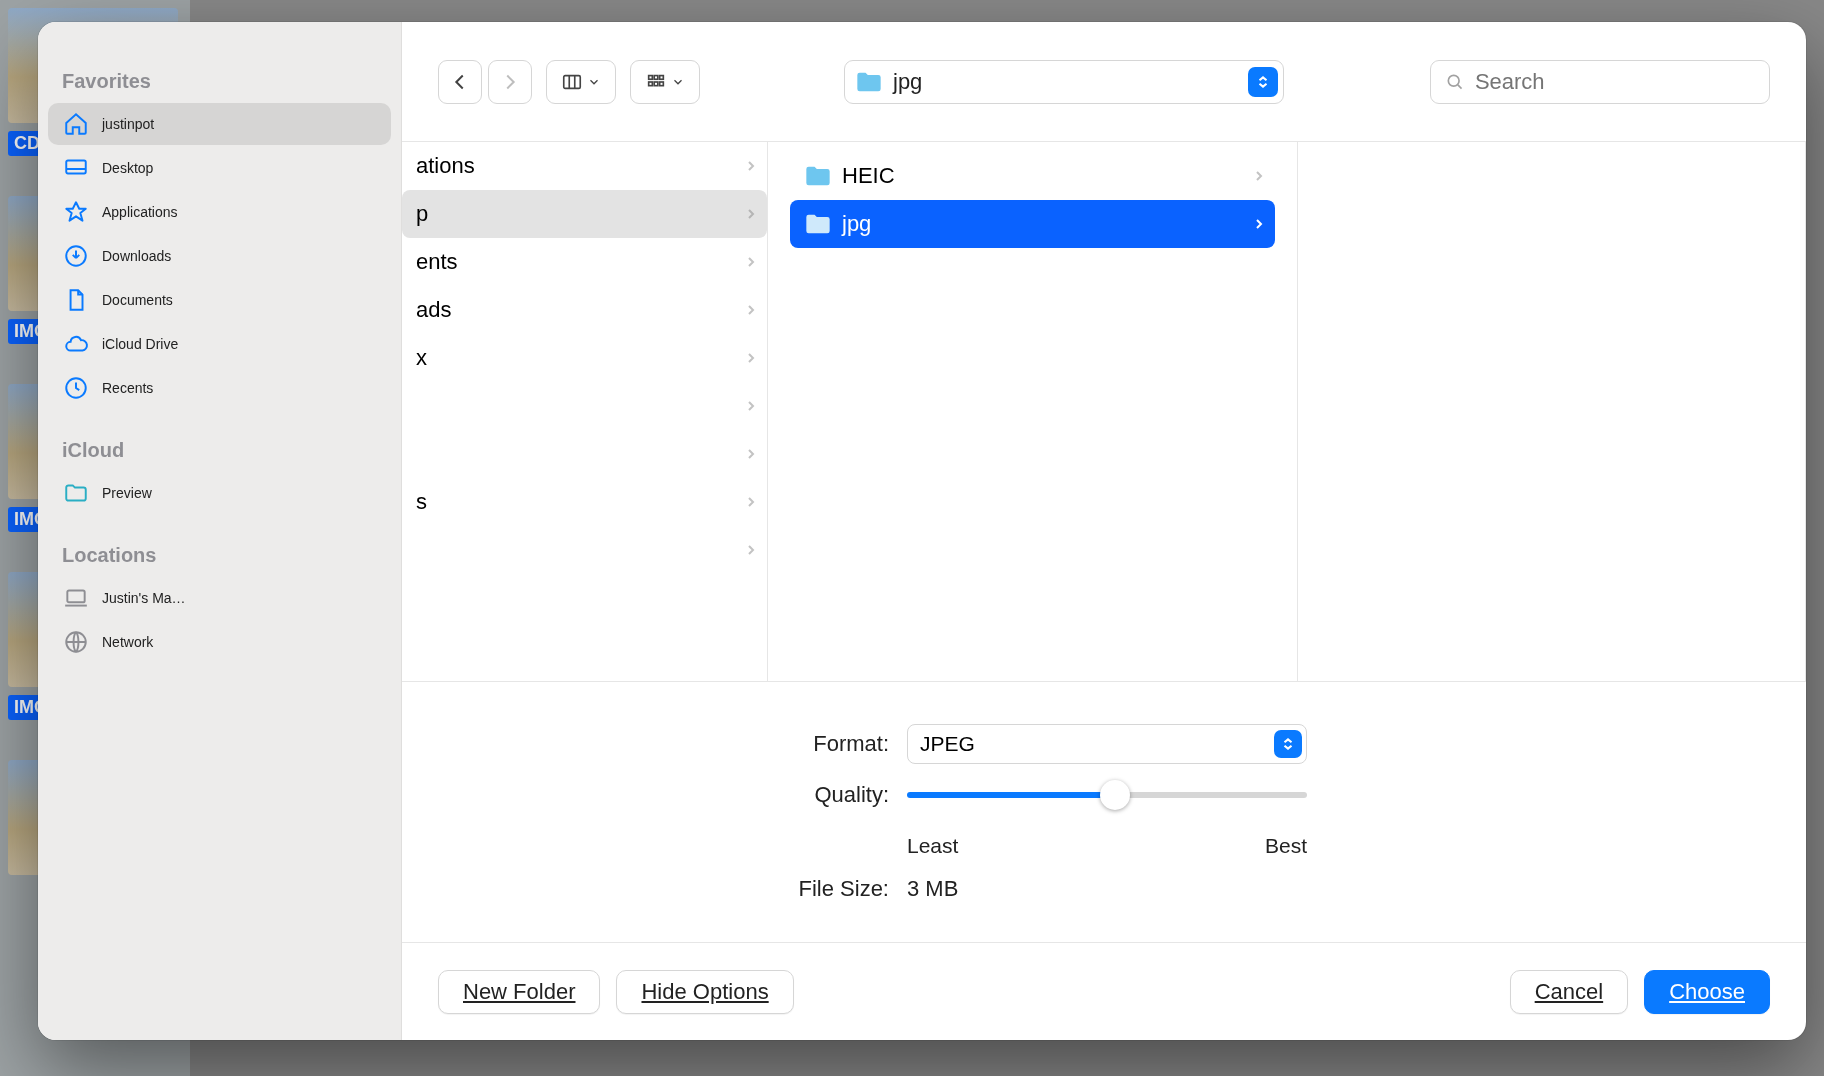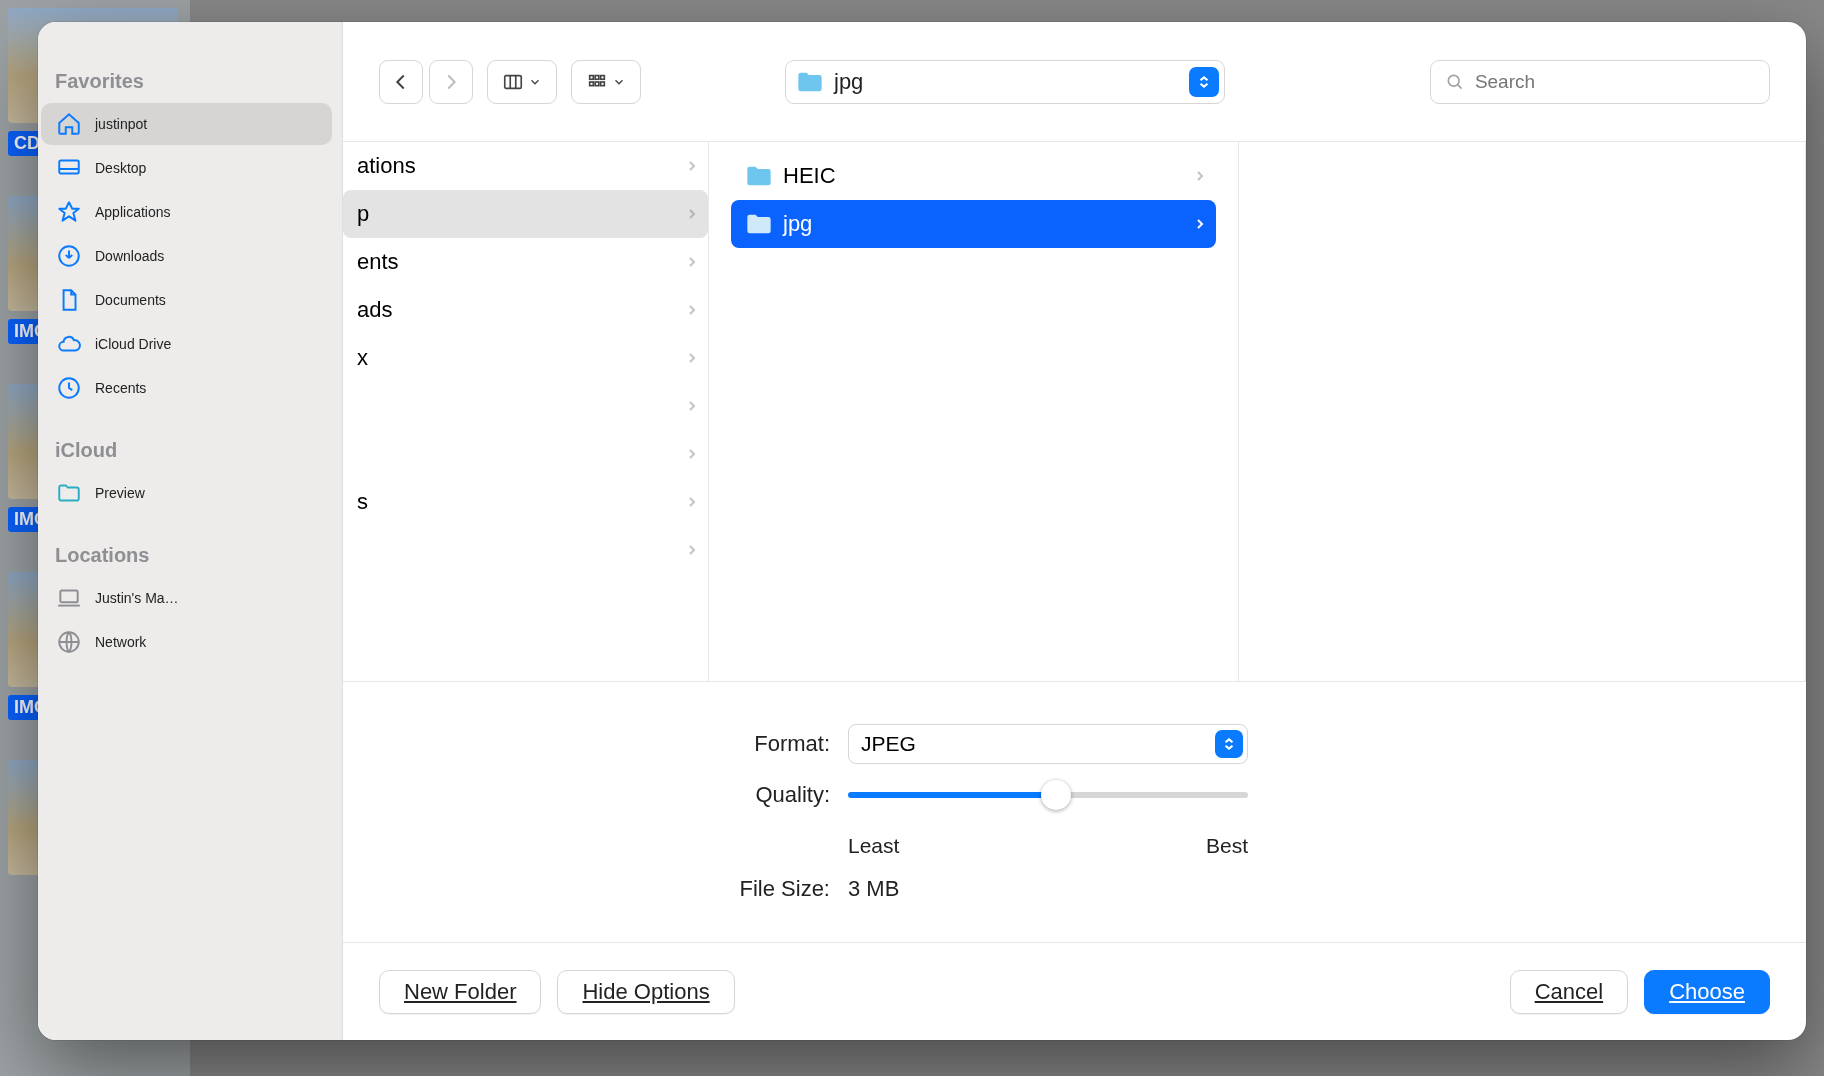--- a/index.html
+++ b/index.html
@@ -29,23 +29,23 @@
   position: absolute;
   left: 38px; top: 22px;
   width: 1768px; height: 1018px;
   background: #fff;
   border-radius: 18px;
   box-shadow: 0 30px 80px rgba(0,0,0,0.45), 0 0 0 1px rgba(0,0,0,0.08);
   display: flex;
   overflow: hidden;
 }
 .sidebar {
-  width: 305px;
+  width: 364px;
   background: #edeceb;
-  padding: 40px 10px 20px 3px;
+  padding: 40px 10px 20px 10px;
   border-right: 1px solid rgba(0,0,0,0.06);
 }
 .section-header {
   color: #8e8e93; font-size: 20px; font-weight: 600;
   padding: 8px 14px 8px 14px;
 }
 .side-item {
   display: flex; align-items: center;
   padding: 7px 14px; margin: 2px 0;
   border-radius: 10px;
@@ -95,21 +95,21 @@
   position: absolute; right: 5px;
 }
 .updown-caret svg { width: 14px; height: 14px; }
 .searchbox {
   flex: 0 0 340px; height: 44px;
   border: 1px solid #d6d6d6; border-radius: 9px;
   display: flex; align-items: center; padding: 0 14px;
   margin-left: auto;
 }
 .searchbox input {
-  border: none; outline: none; font-size: 19px; width: 100%;
+  border: none; outline: none; font-size: 22px; width: 100%;
   background: transparent;
 }
 .searchbox svg { width: 22px; height: 22px; margin-right: 10px; opacity: 0.55; }
 
 .columns {
   flex: 1; display: flex; overflow: hidden;
 }
 .col {
   border-right: 1px solid #e6e6e6;
   overflow-y: auto;

